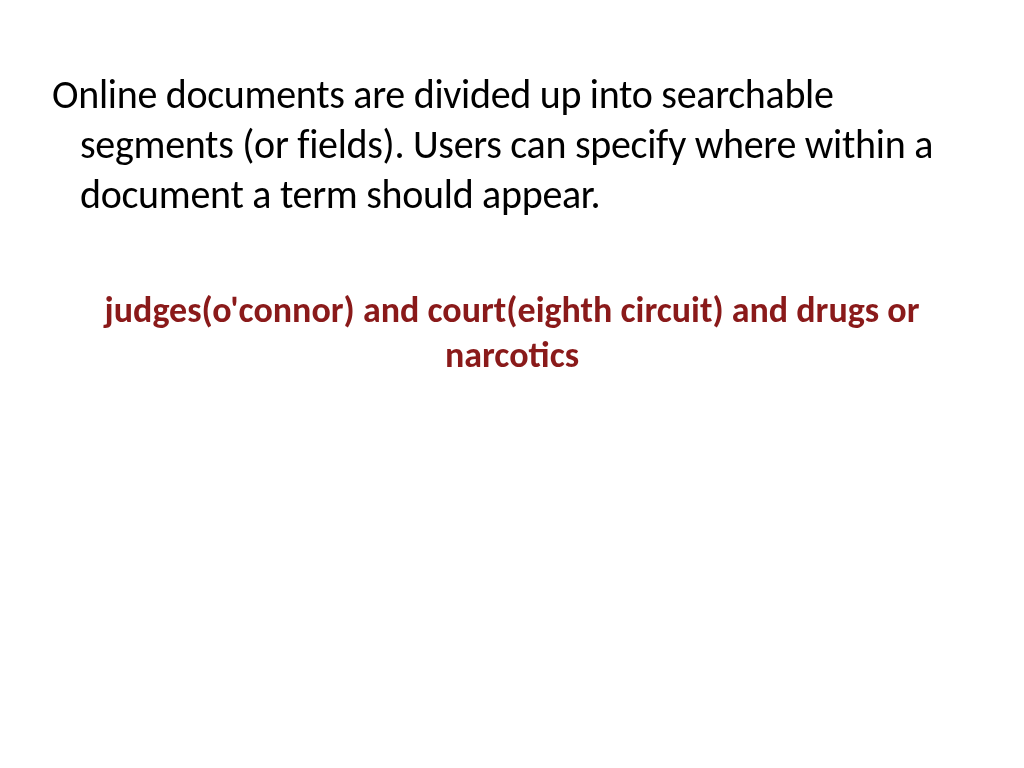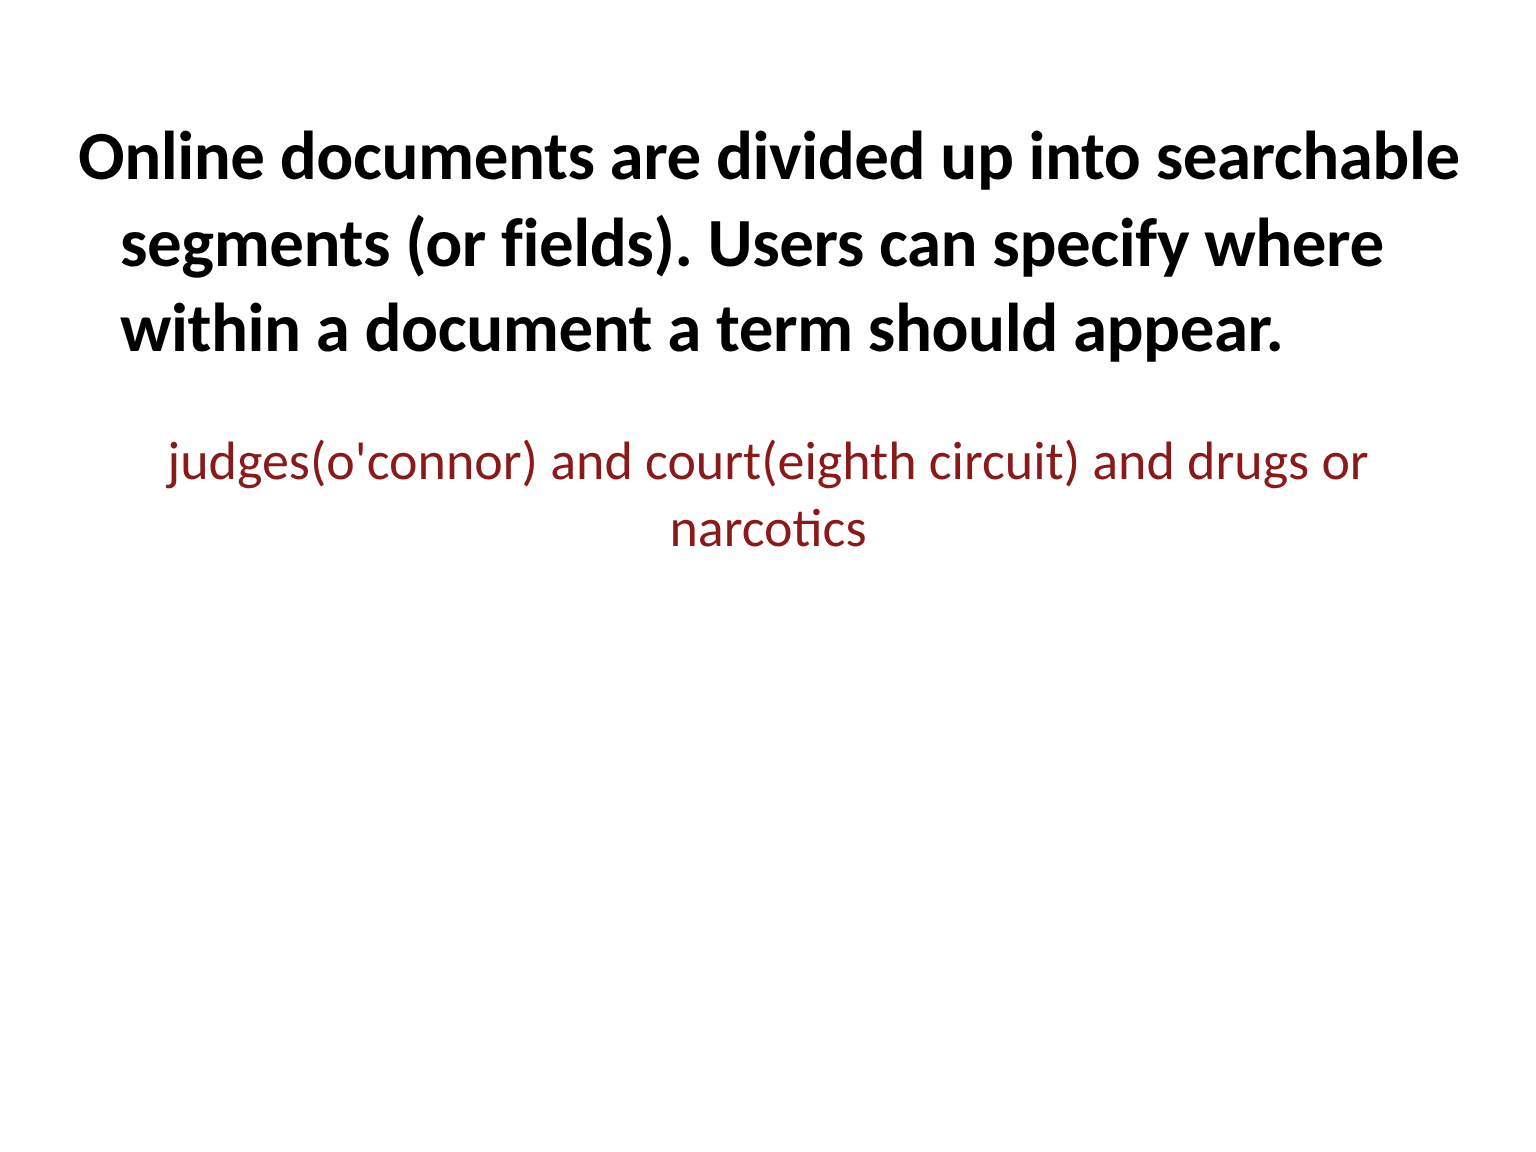--- a/index.html
+++ b/index.html
@@ -20,31 +20,31 @@
   }
   .title {
     font-size: 55px;
     font-weight: 400;
     text-align: center;
     line-height: 1.15;
     margin: 0 0 14px 0;
     letter-spacing: -0.5px;
   }
   .body-text {
-    font-size: 46px;
-    font-weight: 700;
+    font-size: 40px;
+    font-weight: 400;
     line-height: 1.25;
     padding-left: 50px;
     text-indent: -28px;
-    margin-bottom: 36px;
+    margin-bottom: 68px;
     letter-spacing: -0.3px;
   }
   .example {
     font-size: 36px;
-    font-weight: 400;
+    font-weight: 700;
     color: #8a1a1a;
     text-align: center;
     line-height: 1.25;
     padding: 0 40px;
   }
 </style>
 </head>
 <body>
 
 <div class="slide">

